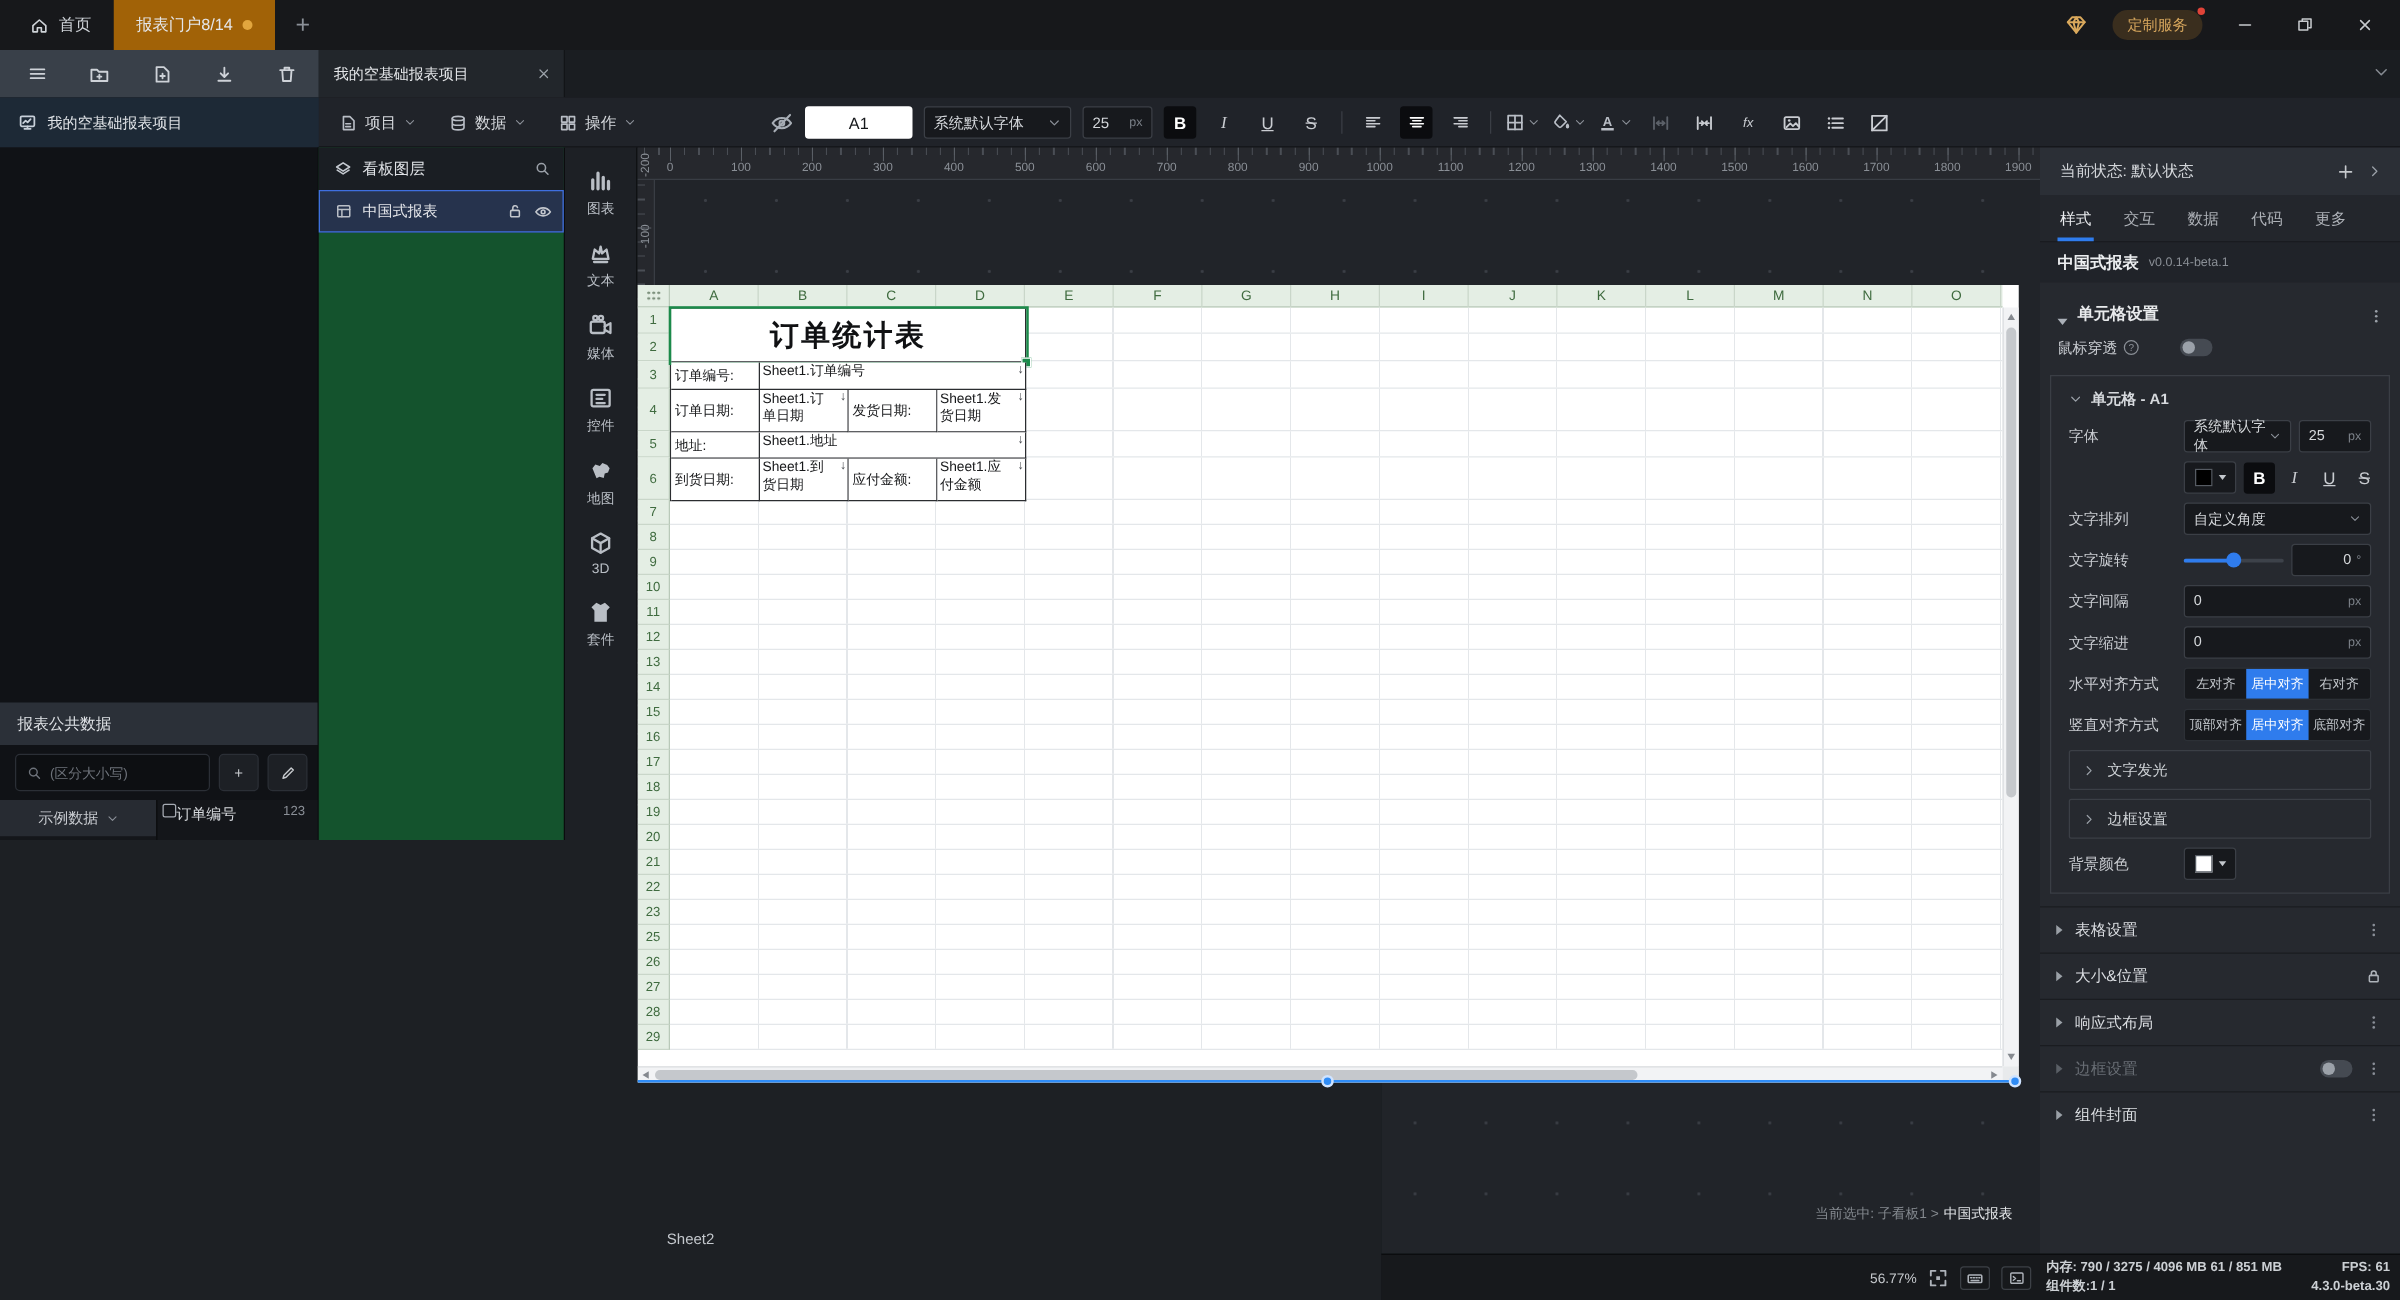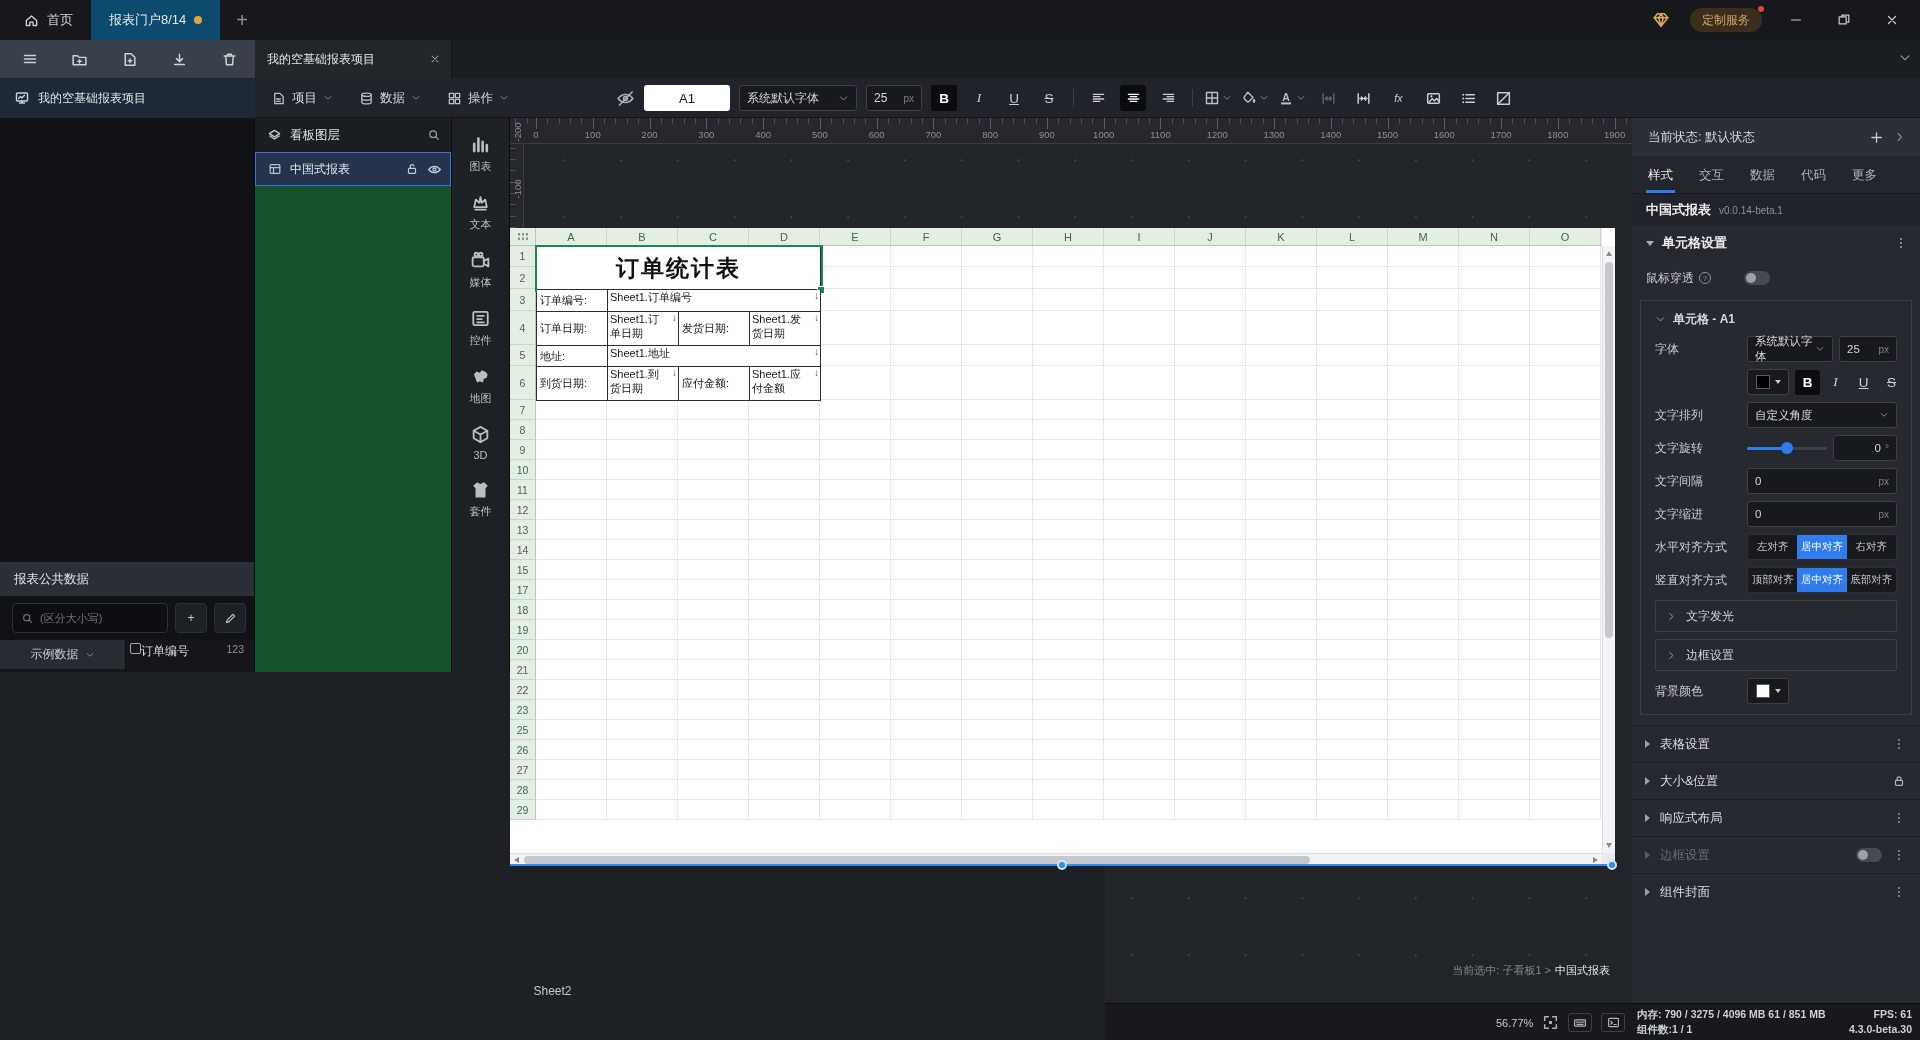--- a/index.html
+++ b/index.html
@@ -5,21 +5,21 @@
   *{margin:0;padding:0;box-sizing:border-box}
   html,body{width:1920px;height:1040px;overflow:hidden;background:#141519}
   body{font-family:"Liberation Sans","DejaVu Sans",sans-serif;font-size:12px;color:#d4d7db}
   #app{position:relative;width:1920px;height:1040px;background:#141519;overflow:hidden}
   .i{display:inline-flex;align-items:center;justify-content:center;flex:none}
   .i svg{width:100%;height:100%;display:block}
   
   .titlebar{position:absolute;left:0;top:0;width:1920px;height:40px;background:#17181b;display:flex;align-items:stretch}
   .wtab{display:flex;align-items:center;gap:8px;padding:0 18px;font-size:13px;color:#cfd3d8}
   .wtab.home{margin-left:6px}
-  .wtab.active{background:#0c4a6e;color:#e4e6ea}
+  .wtab.active{background:#a16207;color:#e4e6ea}
   .tabdot{width:8px;height:8px;border-radius:50%;background:#e2a63e}
   .wtab-add{display:flex;align-items:center;padding:0 16px;font-size:20px;color:#8b9098}
   .tb-right{position:absolute;right:0;top:0;height:40px;display:flex;align-items:center;gap:20px;padding-right:14px}
   .pill{position:relative;display:flex;align-items:center;gap:6px;height:24px;padding:0 12px;border-radius:12px;background:#3a2e1e;color:#d5a55c;font-size:12px}
   .pill .reddot{position:absolute;right:-2px;top:-2px;width:6px;height:6px;border-radius:50%;background:#e04338}
   .winbtn{width:28px;height:28px;display:flex;align-items:center;justify-content:center;color:#c7cace}
   
   .row2{position:absolute;left:0;top:40px;width:1920px;height:38px;background:#1a1d21}
   .ltools{position:absolute;left:0;top:0;width:255px;height:38px;background:#394049;display:flex;align-items:center;gap:33px;padding-left:22px;color:#ced2d8}
   .doctab{position:absolute;left:255px;top:0;width:197px;height:38px;background:#22262b;display:flex;align-items:center;padding:0 10px 0 12px;border-right:1px solid #121417}
@@ -120,21 +120,21 @@
   .rightpanel{position:absolute;left:1632px;top:0;width:288px;height:885px;background:#26292f;overflow:hidden}
   .statebar{height:38px;background:#2b2f36;display:flex;align-items:center;padding:0 14px 0 16px;gap:10px;color:#d3d6da;font-size:12.5px}
   .statebar .sp{flex:1}
   .rtabs{height:38px;display:flex;align-items:flex-end;gap:26px;padding:0 0 0 16px;border-bottom:1px solid #17191d;background:#23262c}
   .rtab{padding-bottom:9px;font-size:12.5px;color:#aeb2b8;position:relative}
   .rtab.on{color:#e9ebee}
   .rtab.on::after{content:"";position:absolute;left:-2px;right:-2px;bottom:0;height:3px;background:#2f7ced}
   .compname{height:32px;display:flex;align-items:center;gap:8px;padding-left:14px;background:#202329}
   .compname .nm{font-size:13px;font-weight:bold;color:#eceef0}
   .compname .ver{font-size:10px;color:#8a8f96}
-  .secthead{height:34px;display:flex;align-items:center;gap:8px;padding:0 12px 0 14px;color:#e8eaec;font-size:13px;font-weight:bold}
+  .secthead{height:34px;display:flex;align-items:flex-end;gap:8px;padding:0 12px 0 14px;color:#e8eaec;font-size:13px;font-weight:bold}
   .secthead .sp{flex:1}
   .prow{display:flex;align-items:center;padding:0 14px;gap:6px}
   .prow .plabel{width:92px;flex:none;color:#c9ccd1;font-size:12px;display:flex;align-items:center;gap:5px}
   .mouse-row{height:36px}
   .qi{width:12px;height:12px;border:1px solid #8a8f96;border-radius:50%;font-size:8px;color:#8a8f96;display:inline-flex;align-items:center;justify-content:center}
   .tg{width:26px;height:14px;border-radius:8px;background:#454a52;position:relative;flex:none}
   .tg i{position:absolute;width:10px;height:10px;border-radius:50%;background:#9ba1a9;top:2px;left:2px}
   .tg.on{background:#2f7ced}.tg.on i{left:auto;right:2px;background:#fff}
   .groupbox{margin:4px 8px 0 8px;border:1px solid #3a3e45;padding:8px 6px 10px 6px}
   .gtitle{display:flex;align-items:center;gap:7px;color:#d6d9dd;font-size:12px;font-weight:bold;padding:2px 8px 8px 8px}
@@ -772,20 +772,24 @@
             </div>
             <div class="xrow" style="height: 20px;">
               <div class="rownum">14</div>
               <div class="rgrid"></div>
             </div>
             <div class="xrow" style="height: 20px;">
               <div class="rownum">15</div>
               <div class="rgrid"></div>
             </div>
             <div class="xrow" style="height: 20px;">
+              <div class="rownum">16</div>
+              <div class="rgrid"></div>
+            </div>
+            <div class="xrow" style="height: 20px;">
               <div class="rownum">17</div>
               <div class="rgrid"></div>
             </div>
             <div class="xrow" style="height: 20px;">
               <div class="rownum">18</div>
               <div class="rgrid"></div>
             </div>
             <div class="xrow" style="height: 20px;">
               <div class="rownum">19</div>
               <div class="rgrid"></div>

